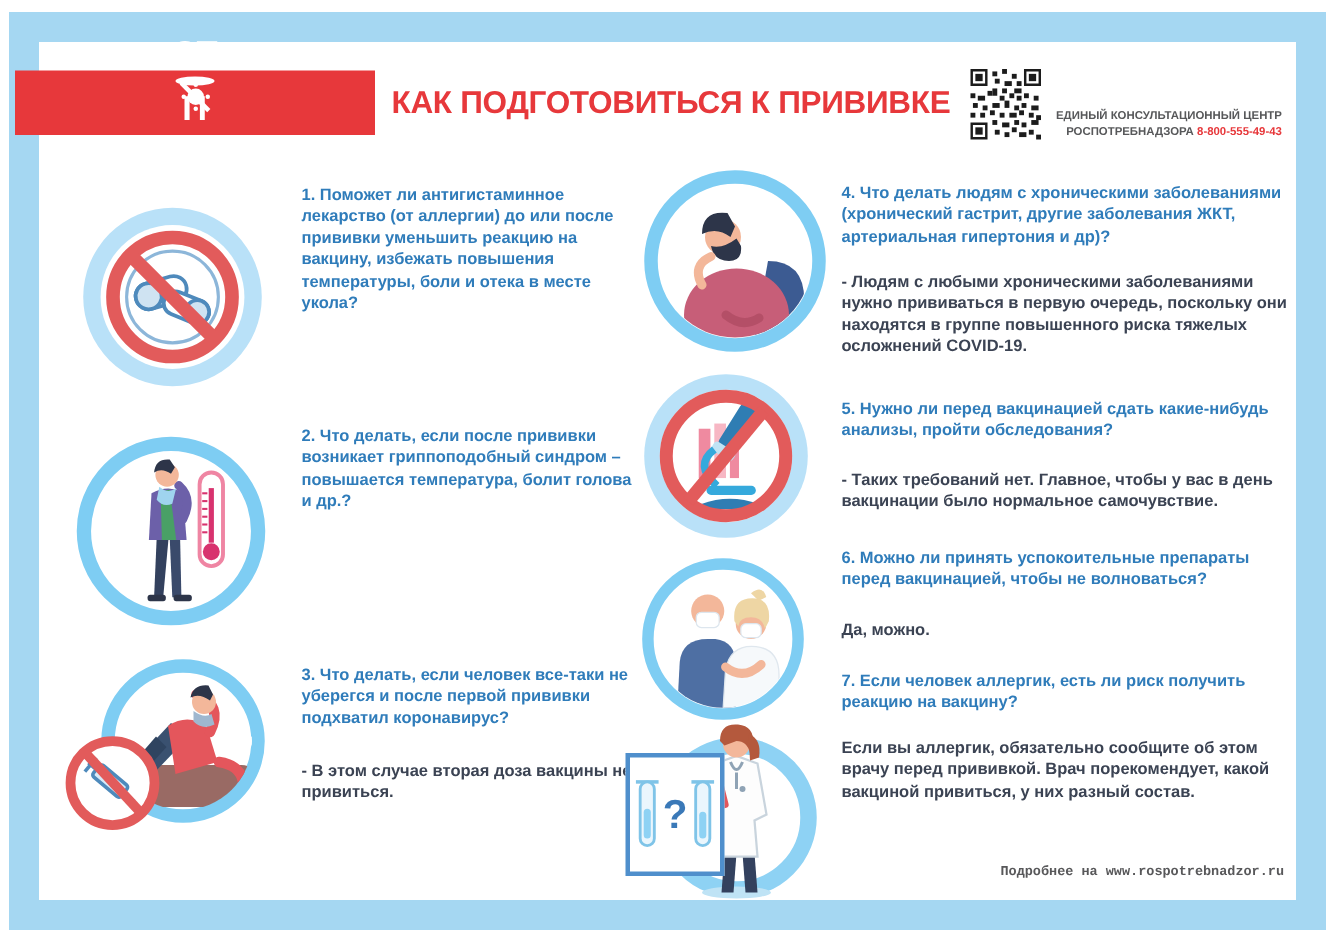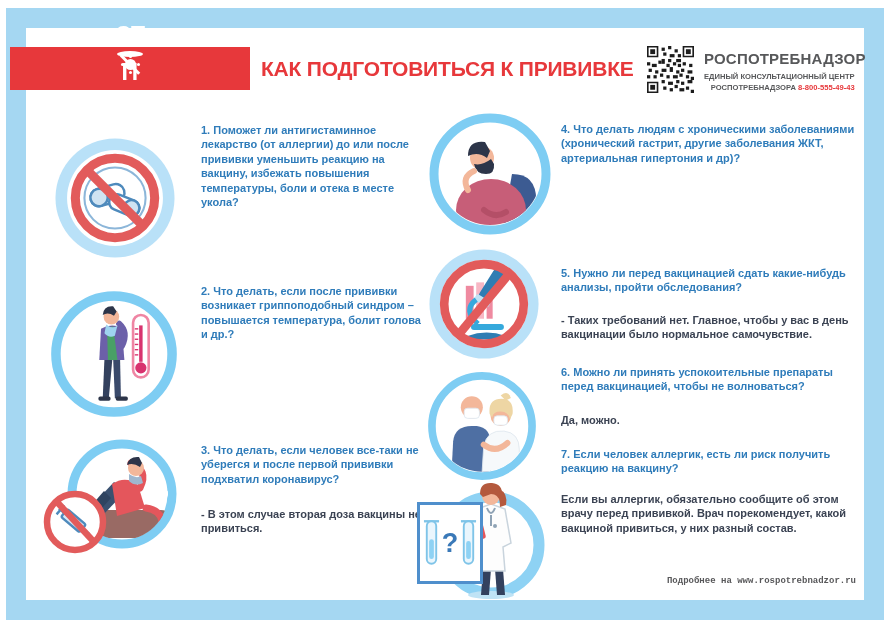--- a/index.html
+++ b/index.html
@@ -104,21 +104,20 @@
       <rect x="21" y="22" width="2" height="2"></rect>
         <rect x="25" y="21" width="3" height="2"></rect>
       <rect x="10" y="25" width="2" height="2"></rect>
         <rect x="14" y="26" width="2" height="2"></rect>
         <rect x="17" y="24" width="2" height="2"></rect>
       <rect x="20" y="26" width="3" height="2"></rect>
         <rect x="24" y="25" width="2" height="2"></rect>
         <rect x="27" y="27" width="2" height="2"></rect>
     </g>
   </svg>
-  <div class="agency-name">РОСПОТРЕБНАДЗОР</div>
   <div class="agency-sub">
     <div>ЕДИНЫЙ КОНСУЛЬТАЦИОННЫЙ ЦЕНТР</div>
     <div><span>РОСПОТРЕБНАДЗОРА</span> <span class="phone">8-800-555-49-43</span></div>
   </div>
 
   <svg class="ic" style="left:53px;top:136px" width="124" height="124" viewBox="0 0 150 150">
     <circle cx="75" cy="75" r="72" fill="#b9e1f8"></circle>
     <circle cx="75" cy="75" r="58" fill="#ffffff"></circle>
     <circle cx="75" cy="75" r="37" fill="none" stroke="#8cb6d9" stroke-width="2.5"></circle>
     <g transform="rotate(-16 66 72)">
@@ -264,20 +263,21 @@
       <rect x="6.5" y="24" width="5" height="19" rx="2.5" fill="#8ed2f4"></rect>
     </svg>
   </div>
 
   <div class="q lcol" style="top:123px">1.  Поможет ли антигистаминное лекарство (от аллергии) до или после прививки уменьшить реакцию на вакцину, избежать повышения температуры, боли и отека в месте укола?</div>
   <div class="q lcol" style="top:284px">2.  Что делать, если после прививки возникает гриппоподобный синдром – повышается температура, болит голова и др.?</div>
   <div class="q lcol" style="top:443px">3.  Что делать, если человек все-таки не уберегся и после первой прививки подхватил коронавирус?</div>
   <div class="a lcol" style="top:507px">- В этом случае вторая доза вакцины не привиться.</div>
 
   <div class="q rcol" style="top:122px">4.  Что делать людям с хроническими заболеваниями (хронический гастрит, другие заболевания ЖКТ, артериальная гипертония и др)?</div>
+  <div class="a rcol" style="top:181px">- Людям с любыми хроническими заболеваниями нужно прививаться в первую очередь, поскольку они находятся в группе повышенного риска тяжелых осложнений COVID-19.</div>
   <div class="q rcol" style="top:266px">5.  Нужно ли перед вакцинацией сдать какие-нибудь анализы, пройти обследования?</div>
   <div class="a rcol" style="top:313px">- Таких требований нет. Главное, чтобы у вас в день вакцинации было нормальное самочувствие.</div>
   <div class="q rcol" style="top:365px">6.  Можно ли принять успокоительные препараты перед вакцинацией, чтобы не волноваться?</div>
   <div class="a rcol" style="top:413px">Да, можно.</div>
   <div class="q rcol" style="top:447px">7.  Если человек аллергик, есть ли риск получить реакцию на вакцину?</div>
   <div class="a rcol" style="top:492px">Если вы аллергик, обязательно сообщите об этом врачу перед прививкой. Врач порекомендует, какой вакциной привиться, у них разный состав.</div>
 
   <div class="footer-link">Подробнее на www.rospotrebnadzor.ru</div>
 </div>
 

